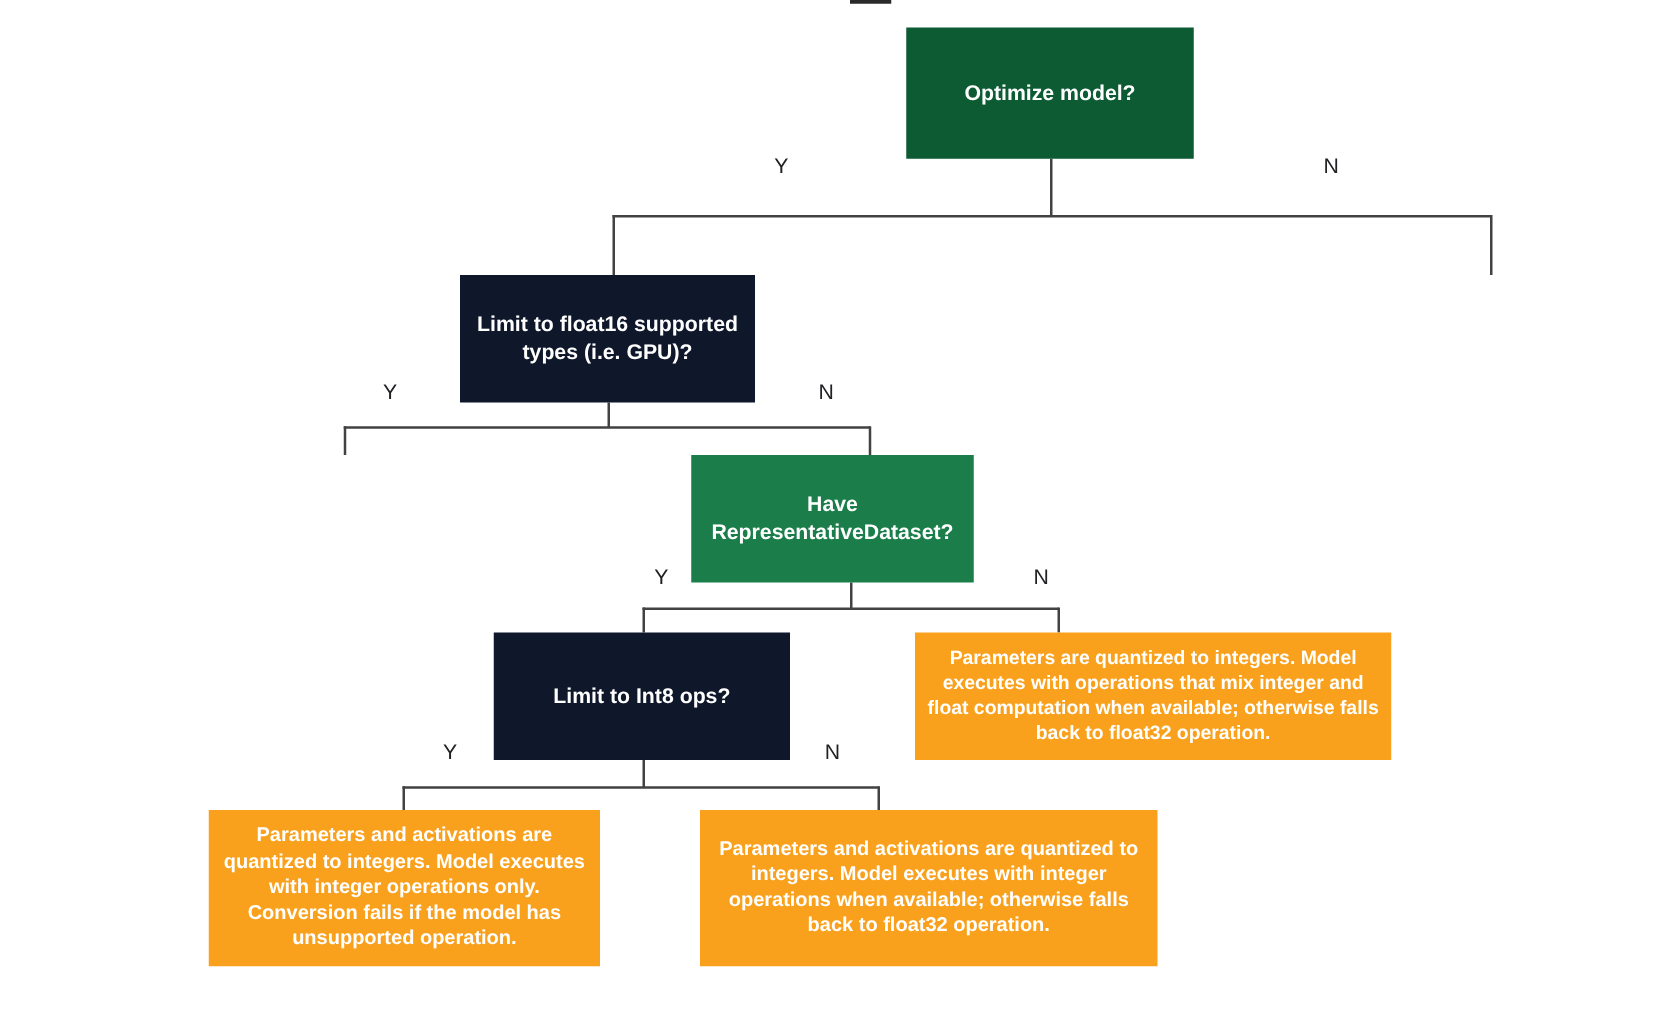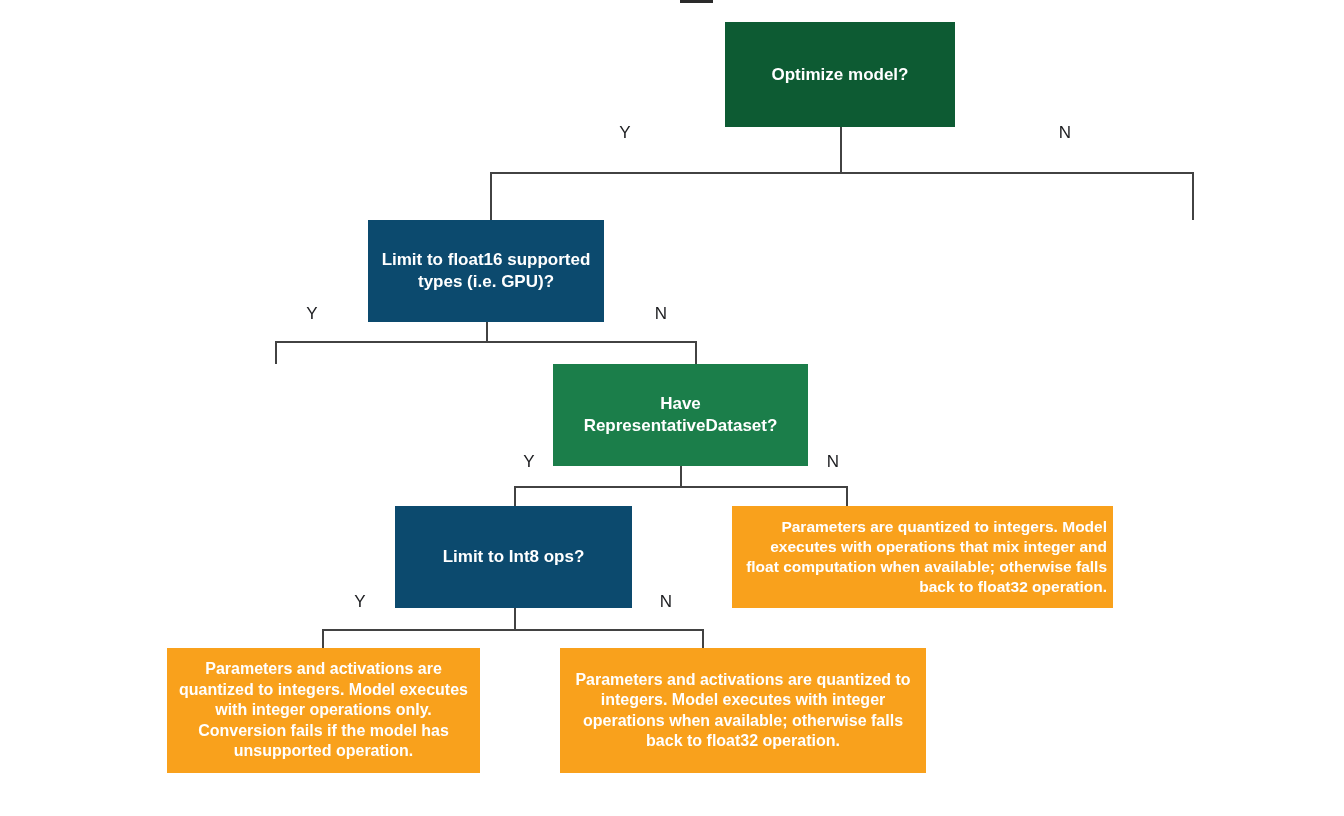--- a/index.html
+++ b/index.html
@@ -23,30 +23,30 @@
     text-align: center;
     color: #ffffff;
     font-weight: 700;
     font-size: 16px;
     line-height: 1.28;
     box-sizing: border-box;
     padding: 24px 10px;
   }
   .dark   { background: #0d5b33; }
   .green  { background: #1b7e4a; }
-  .bright { background: #0c4a6e; }
+  .bright { background: #0f172a; }
   .orange { background: #f9a11c; }
 
   
   .n1 { left: 725px;  top: 22px;  width: 230px; height: 105px; font-size: 17px; }
   .n2 { left: 1073px; top: 220px; width: 238px; height: 102px; font-size: 17px; }
   .n3 { left: 368px;  top: 220px; width: 236px; height: 102px; font-size: 17px; }
   .n4 { left: 120px;  top: 364px; width: 308px; height: 102px; }
-  .n5 { left: 553px;  top: 364px; width: 255px; height: 102px; font-size: 17px; }
-  .n6 { left: 732px;  top: 506px; width: 381px; height: 102px; font-size: 15.5px; padding: 6px 6px; text-align: right; }
+  .n5 { left: 553px;  top: 364px; width: 226px; height: 102px; font-size: 17px; }
+  .n6 { left: 732px;  top: 506px; width: 381px; height: 102px; font-size: 15.5px; padding: 6px 6px; }
   .n7 { left: 395px;  top: 506px; width: 237px; height: 102px; font-size: 17px; justify-content: center; }
   .n8 { left: 167px;  top: 648px; width: 313px; height: 125px; }
   .n9 { left: 560px;  top: 648px; width: 366px; height: 125px; }
 
   
   .vline, .hline { position: absolute; background: #424242; }
   .vline { width: 1.6px; }
   .hline { height: 1.6px; }
 
   .l1a { left: 840px;  top: 127px; height: 45px; }

